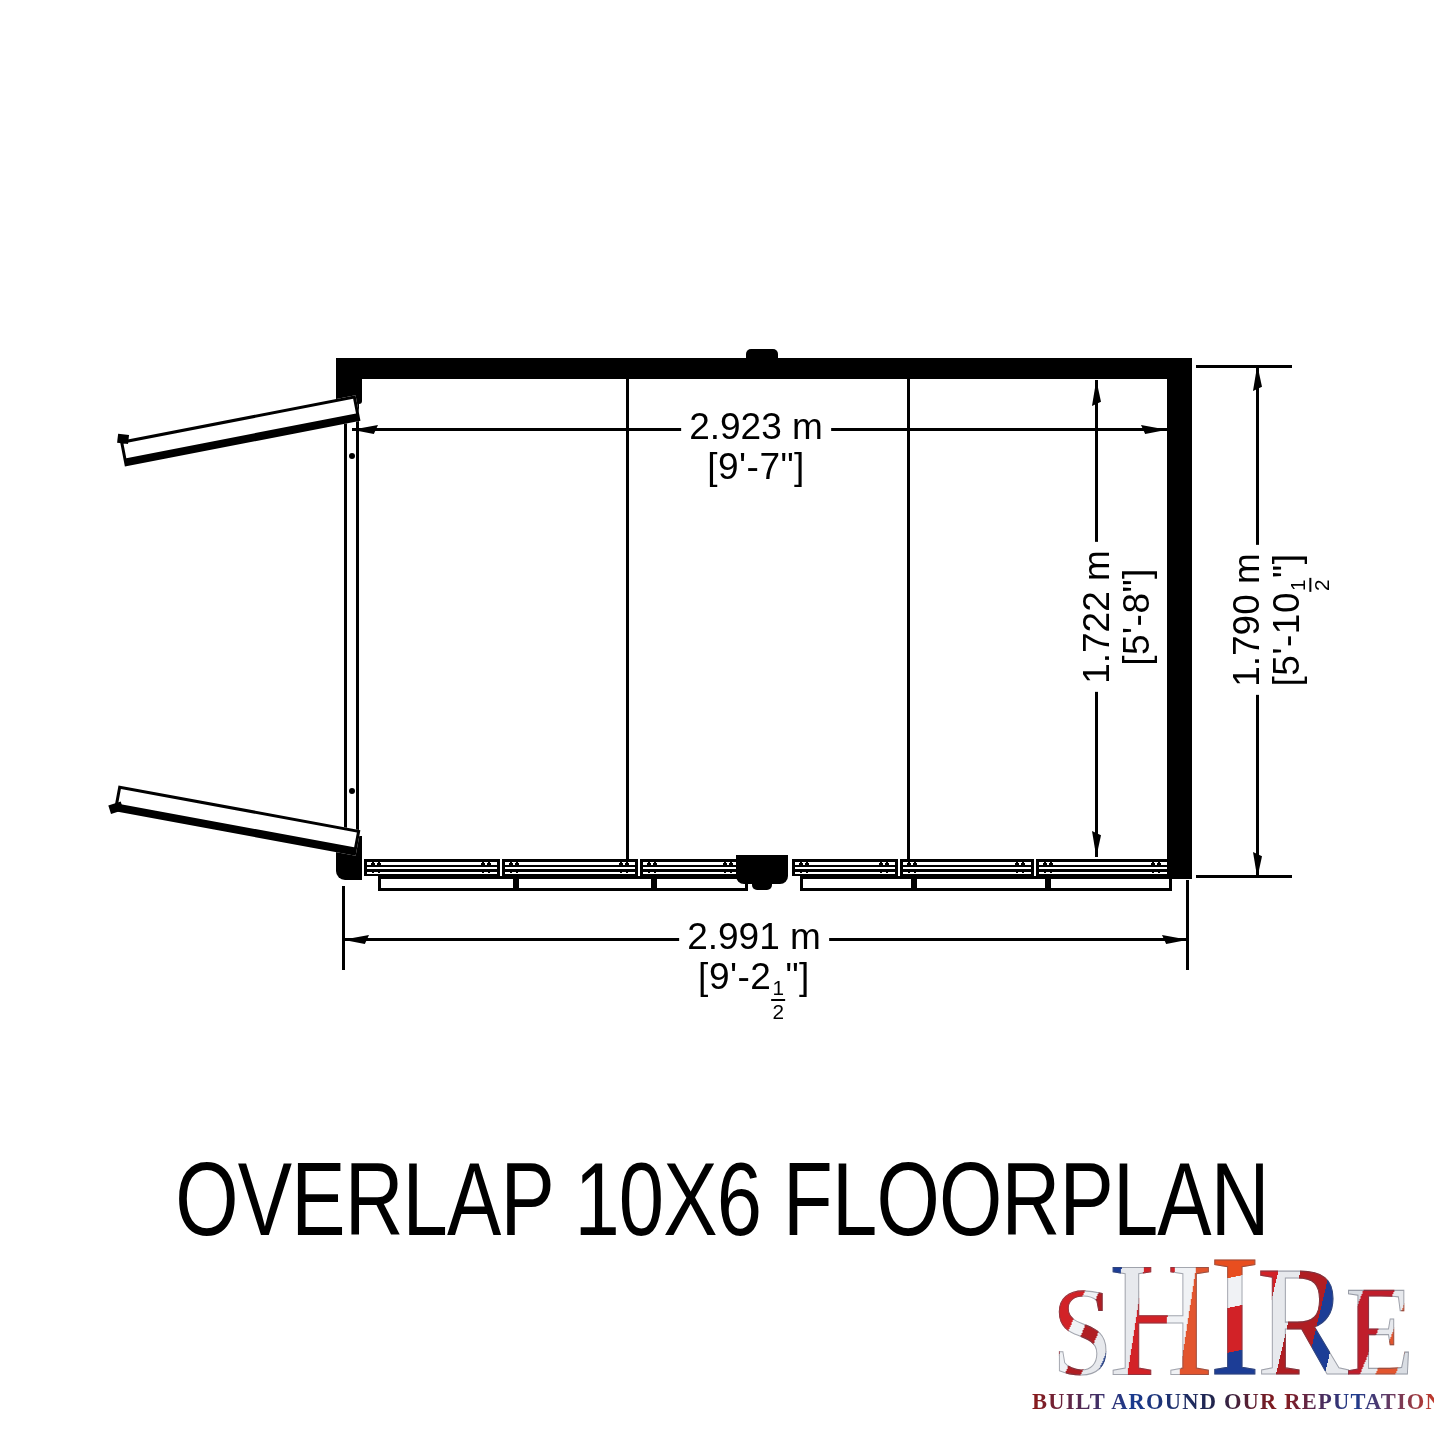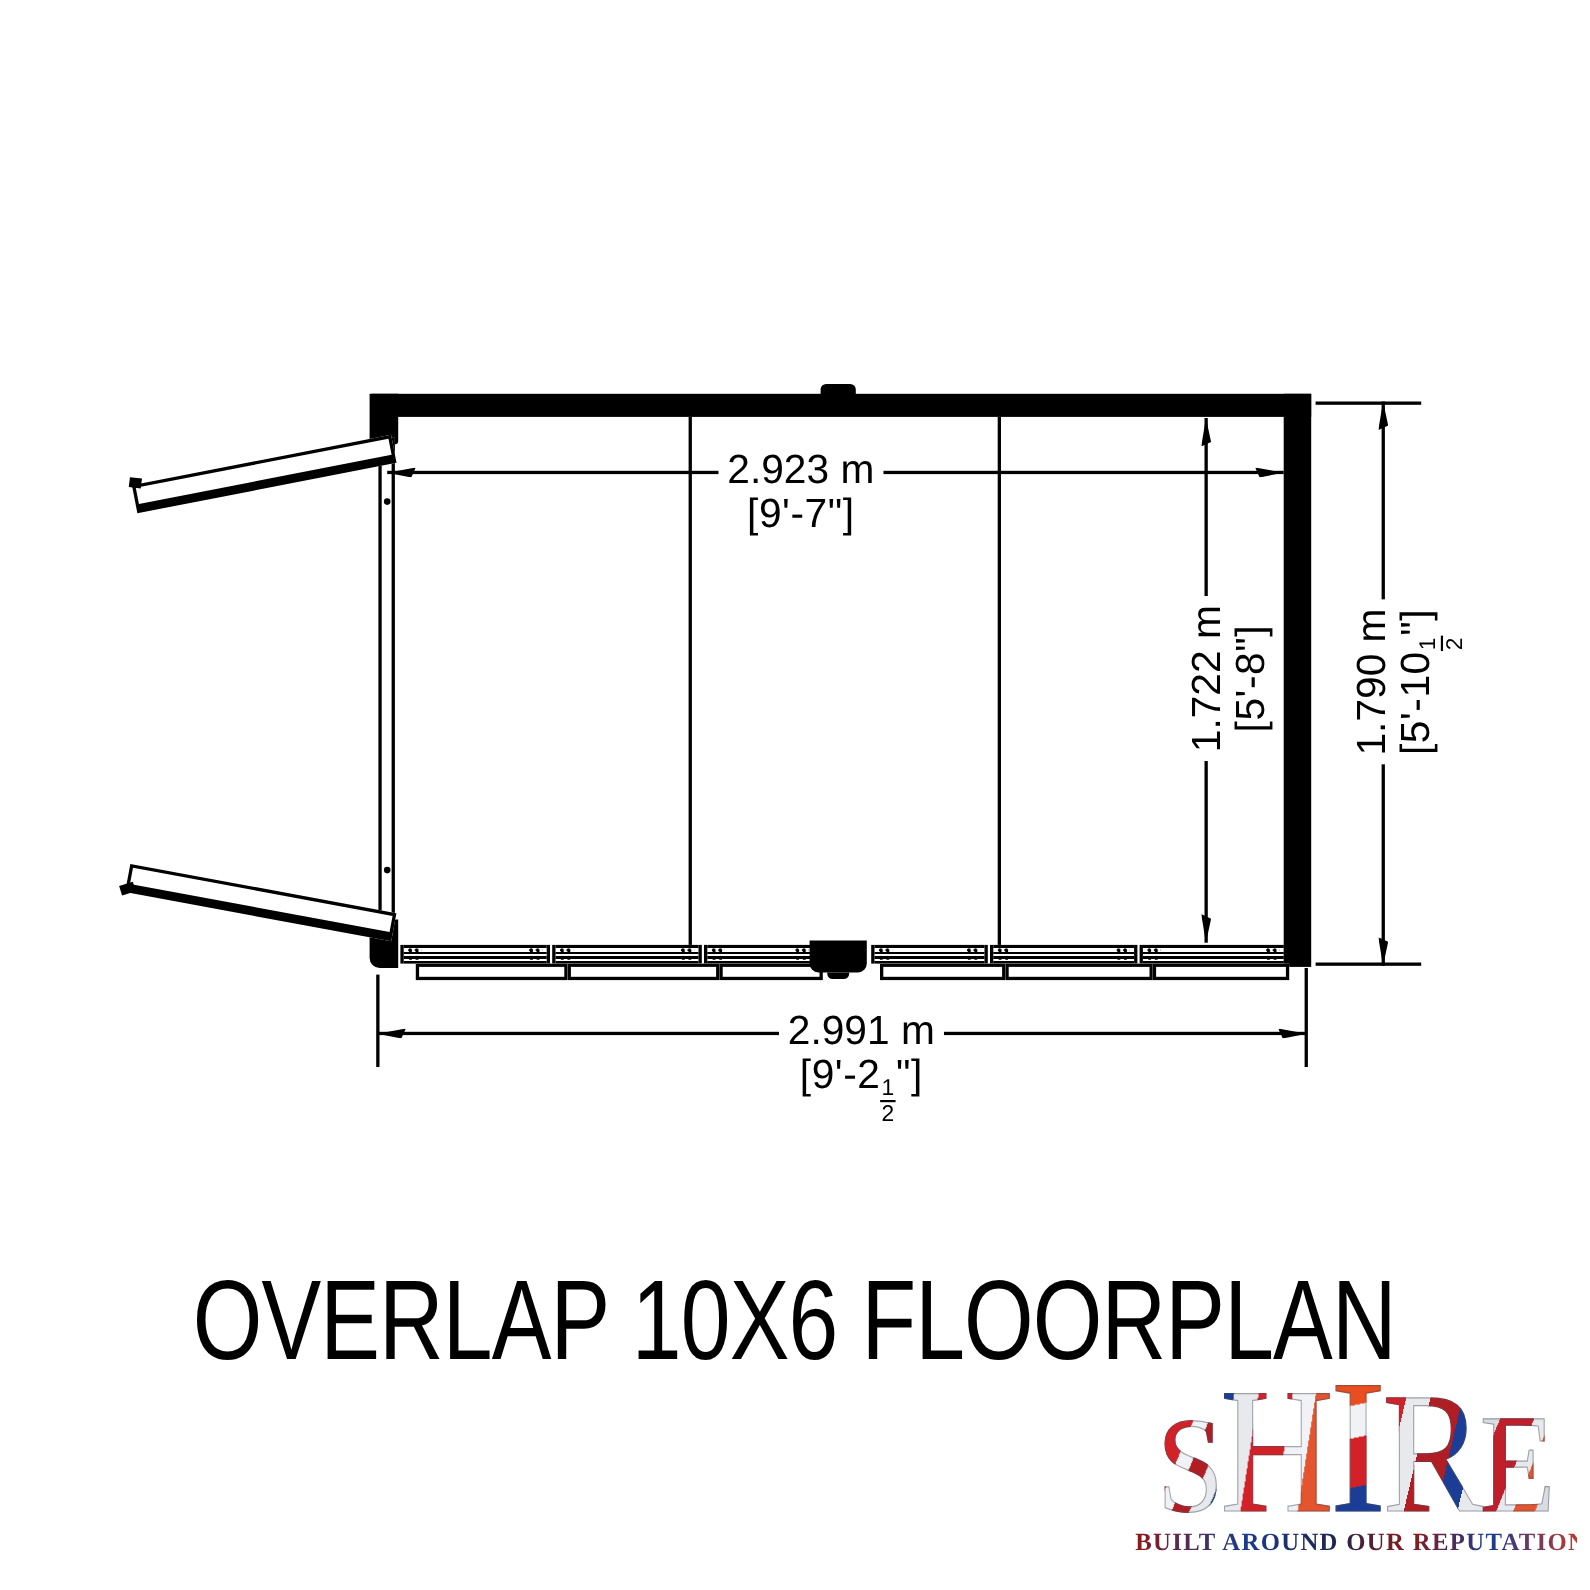--- a/index.html
+++ b/index.html
@@ -118,21 +118,21 @@
   <div class="under" style="left:516px;width:132px;"></div>
   <div class="under" style="left:654px;width:88px;"></div>
   <div class="under" style="left:800px;width:108px;"></div>
   <div class="under" style="left:914px;width:128px;"></div>
   <div class="under" style="left:1048px;width:118px;"></div>
   <div class="abs connector"></div>
 
   <div class="dline" style="left:352px;top:428px;width:815px;height:3px;"></div>
   <div class="arrow arr-left" style="left:352px;top:425px;"></div>
   <div class="arrow arr-right" style="left:1141px;top:425px;"></div>
-  <div class="dim-label dim-label-h" style="left:728px;top:407px;">
+  <div class="dim-label dim-label-h" style="left:756px;top:407px;">
     <div class="metric">2.923 m</div>
     <div class="imperial">[9'-7"]</div>
   </div>
 
   <div class="dline" style="left:1095px;top:380px;width:3px;height:477px;"></div>
   <div class="arrow arr-up" style="left:1092px;top:380px;"></div>
   <div class="arrow arr-down" style="left:1092px;top:831px;"></div>
   <div class="dim-label dim-label-v" style="left:1117px;top:617px;">
     <div class="metric">1.722 m</div>
     <div class="imperial">[5'-8"]</div>
@@ -149,21 +149,21 @@
           <span class="fn">1</span>
           <span class="fd">2</span>
         </span><span>"]</span></div>
   </div>
 
   <div class="dline" style="left:342px;top:886px;width:3px;height:84px;"></div>
   <div class="dline" style="left:1186px;top:880px;width:3px;height:90px;"></div>
   <div class="dline" style="left:343px;top:938px;width:845px;height:3px;"></div>
   <div class="arrow arr-left" style="left:343px;top:935px;"></div>
   <div class="arrow arr-right" style="left:1162px;top:935px;"></div>
-  <div class="dim-label dim-label-h" style="left:783px;top:917px;">
+  <div class="dim-label dim-label-h" style="left:754px;top:917px;">
     <div class="metric">2.991 m</div>
     <div class="imperial"><span>[9'-2</span><span class="frac">
           <span class="fn">1</span>
           <span class="fd">2</span>
         </span><span>"]</span></div>
   </div>
 
   <div class="title">OVERLAP 10X6 FLOORPLAN</div>
 
   <div class="logo">

